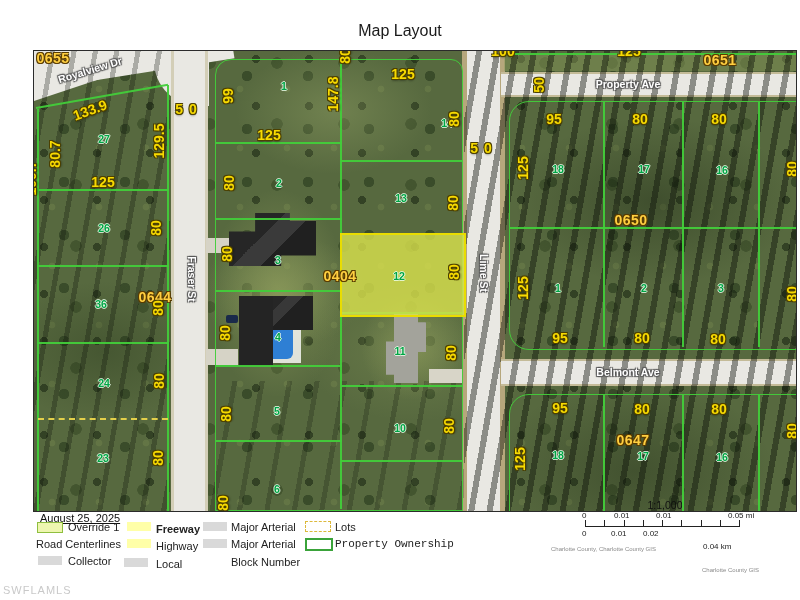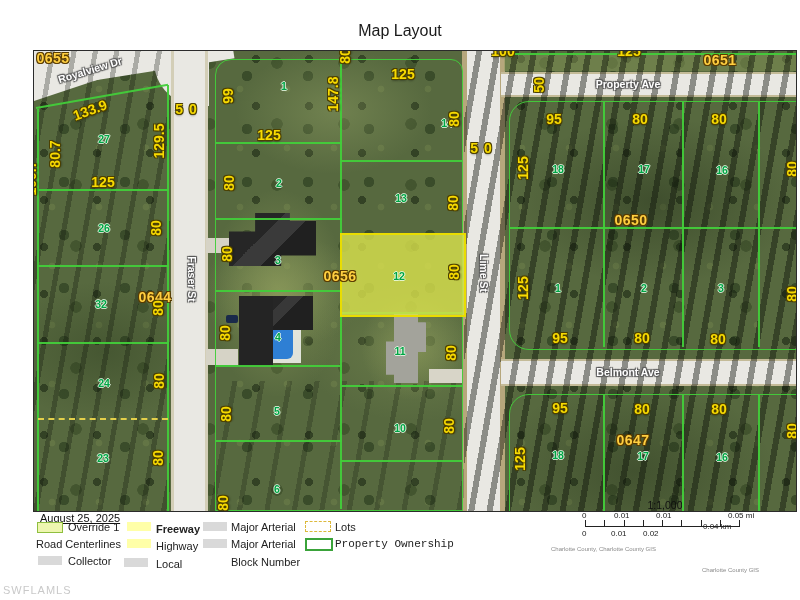--- a/index.html
+++ b/index.html
@@ -129,26 +129,26 @@
 
     <div id="map-labels" class="layer">
         <span class="lbl st" style="left: 56px; top: 19px; --r: -17deg;">Royalview Dr</span>
         <span class="lbl st" style="left: 594px; top: 33px;">Property Ave</span>
         <span class="lbl st" style="left: 594px; top: 321px;">Belmont Ave</span>
         <span class="lbl st" style="left: 158px; top: 228px; --r: 90deg;">Fraser St</span>
         <span class="lbl st" style="left: 450px; top: 222px; --r: 90deg;">Lime St</span>
         <span class="lbl blk" style="left: 19px; top: 7px;">0655</span>
         <span class="lbl blk" style="left: 686px; top: 9px;">0651</span>
         <span class="lbl blk" style="left: 121px; top: 246px;">0644</span>
-        <span class="lbl blk" style="left: 306px; top: 225px;">0656</span>
+        <span class="lbl blk" style="left: 306px; top: 225px;">0404</span>
         <span class="lbl blk" style="left: 597px; top: 169px;">0650</span>
         <span class="lbl blk" style="left: 599px; top: 389px;">0647</span>
         <span class="lbl lot" style="left: 70px; top: 88px;">27</span>
         <span class="lbl lot" style="left: 70px; top: 177px;">26</span>
-        <span class="lbl lot" style="left: 67px; top: 253px;">32</span>
+        <span class="lbl lot" style="left: 67px; top: 253px;">36</span>
         <span class="lbl lot" style="left: 70px; top: 332px;">24</span>
         <span class="lbl lot" style="left: 69px; top: 407px;">23</span>
         <span class="lbl lot" style="left: 250px; top: 35px;">1</span>
         <span class="lbl lot" style="left: 245px; top: 132px;">2</span>
         <span class="lbl lot" style="left: 244px; top: 209px;">3</span>
         <span class="lbl lot" style="left: 244px; top: 286px;">4</span>
         <span class="lbl lot" style="left: 243px; top: 360px;">5</span>
         <span class="lbl lot" style="left: 243px; top: 438px;">6</span>
         <span class="lbl lot" style="left: 369px; top: 72px; margin-left: 44px;">14</span>
         <span class="lbl lot" style="left: 367px; top: 147px;">13</span>
@@ -239,18 +239,18 @@
 
   <div class="ratio">1:1,000</div>
   <div class="sb" style="left:582px;top:511px;">0</div>
   <div class="sb" style="left:614px;top:511px;">0.01</div>
   <div class="sb" style="left:656px;top:511px;">0.01</div>
   <div class="sb" style="left:728px;top:511px;">0.05 mi</div>
   <div class="sb-bar"></div>
   <div class="sb" style="left:582px;top:529px;">0</div>
   <div class="sb" style="left:611px;top:529px;">0.01</div>
   <div class="sb" style="left:643px;top:529px;">0.02</div>
-  <div class="sb" style="left:703px;top:522px;">0.04 km</div>
+  <div class="sb" style="left:703px;top:542px;">0.04 km</div>
   <div class="credit" style="left:551px;top:546px;">Charlotte County, Charlotte County GIS</div>
   <div class="credit" style="left:702px;top:567px;">Charlotte County GIS</div>
 
   <div class="wm">SWFLAMLS</div>
 </div>
 
 </body></html>

